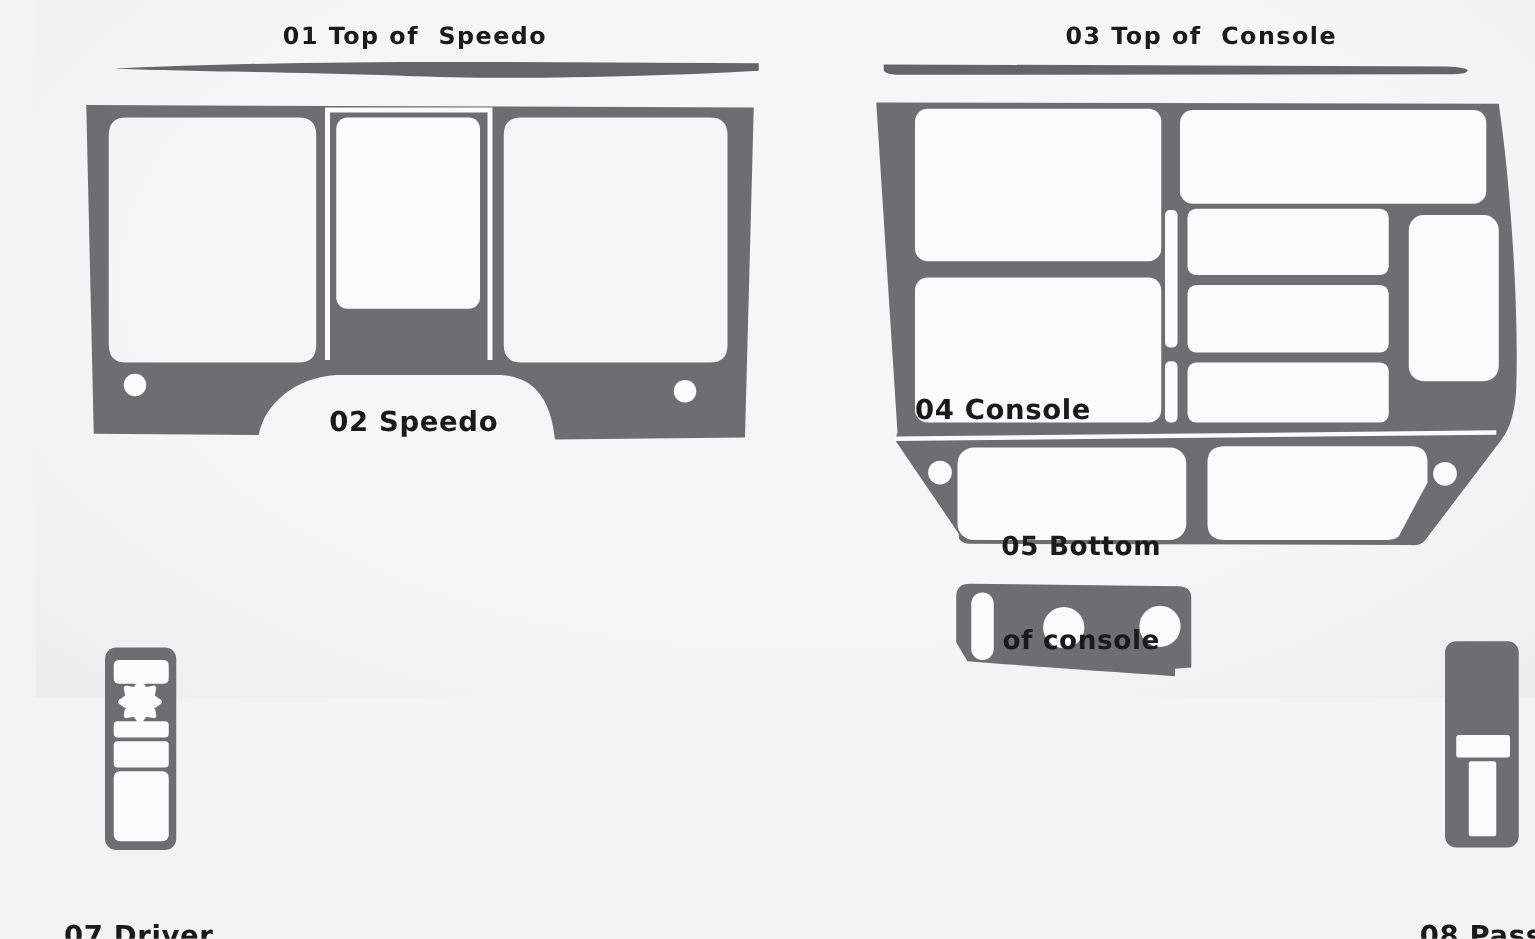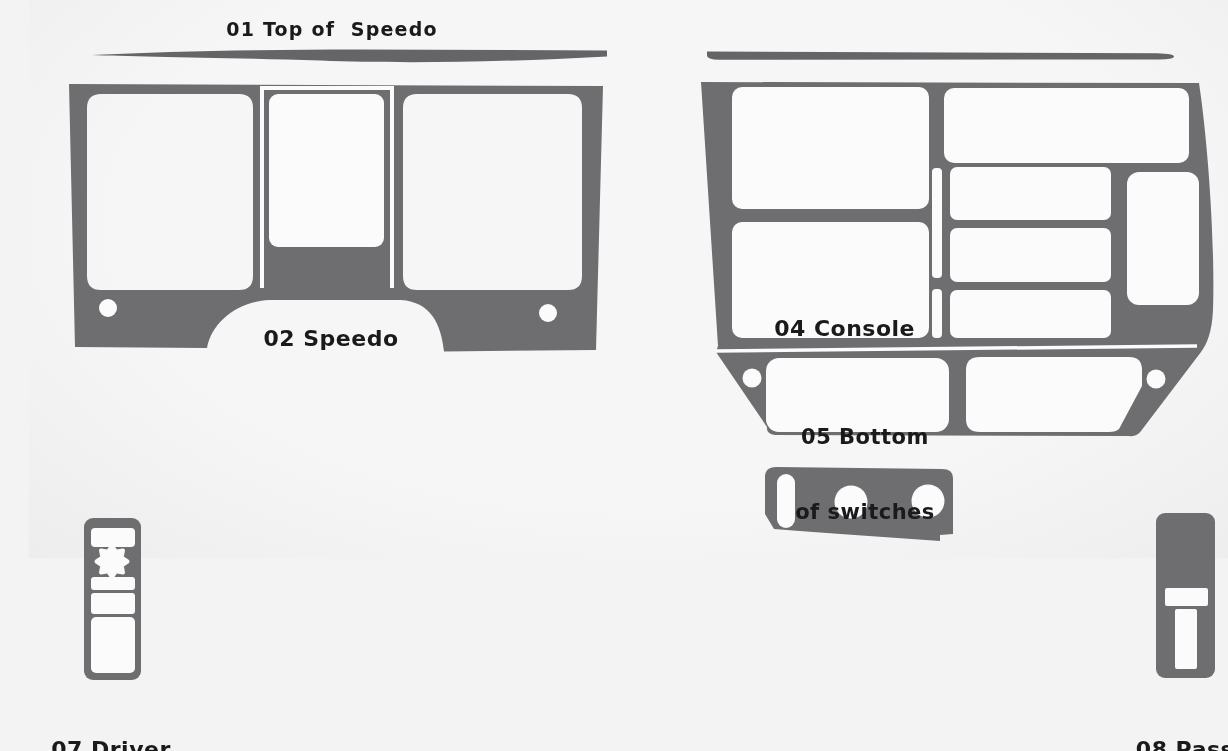--- a/index.html
+++ b/index.html
@@ -19,21 +19,21 @@
   .cutout{fill:var(--cutout_fill,#fbfbfc);}
   .sepline{stroke:var(--cutout_fill,#fbfbfc);stroke-width:3.5;fill:none;}
   .star{fill:var(--cutout_fill,#fbfbfc);stroke:var(--cutout_fill,#fbfbfc);stroke-width:4;stroke-linejoin:round;}
   .lbl{
     position:absolute;color:var(--label_color,#1a1a1a);
     font-weight:700;white-space:pre;letter-spacing:0.5px;
   }
   .title{font-size:19px;letter-spacing:1.2px;}
   .plabel{font-size:22px;}
   .center{transform:translateX(-50%);text-align:center;}
-  .rightalign{text-align:right;}
+  .rightalign{text-align:left;}
 </style>
 </head>
 <body>
 
 <div id="stage">
 
   <svg width="1228" height="751" viewBox="0 0 1228 751">
 
     <g>
       <path class="strip" d="M63,55 C140,51 240,49.5 330,49.5 L578,50.5 L578,56.5 C470,62.5 365,63.5 292,60.5 C185,57.5 100,56.5 63,55 Z"></path>
@@ -98,30 +98,31 @@
 
     <g>
       <rect class="part" x="1127" y="513" width="59" height="165" rx="9"></rect>
       <rect class="cutout" x="1136" y="588" width="43" height="18" rx="2"></rect>
       <rect class="cutout" x="1146" y="609" width="22" height="60" rx="2"></rect>
     </g>
   </svg>
 
   <div class="lbl title center" style="left:303px;top:18px;">01 Top of  Speedo</div>
 
+  <div class="lbl title center" style="left:932px;top:18px;">03 Top of  Console</div>
 
   <div class="lbl plabel center" style="left:302px;top:326px;text-align:center;">02 Speedo</div>
 
   <div class="lbl plabel rightalign" style="left:703px;top:261px;width:183px;line-height:27px;">
     <div>04 Console</div>
   </div>
 
   <div class="lbl plabel center" style="left:836px;top:375px;line-height:25px;font-size:21px;text-align:center;">
     <div>05 Bottom</div>
-    <div>of switches</div>
+    <div>of console</div>
   </div>
 
 
   <div class="lbl plabel center" style="left:82px;top:687px;line-height:25px;">
     <div>07 Driver</div>
     
   </div>
 
   <div class="lbl plabel center" style="left:1156px;top:687px;line-height:25px;">
     <div>08 Pass</div>

